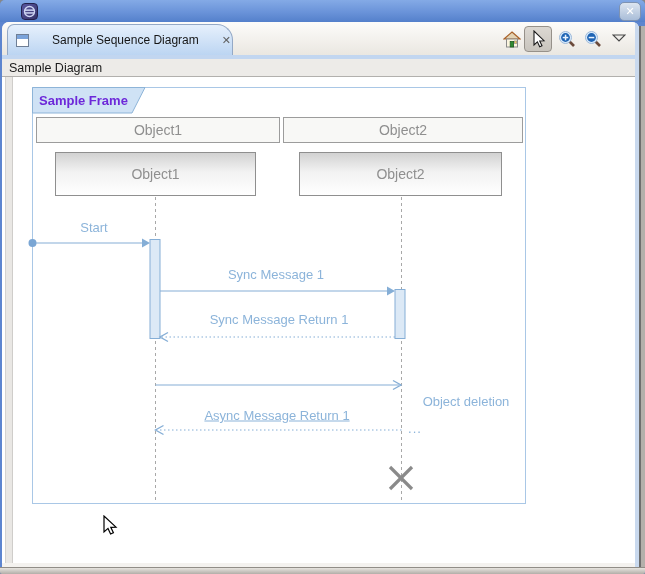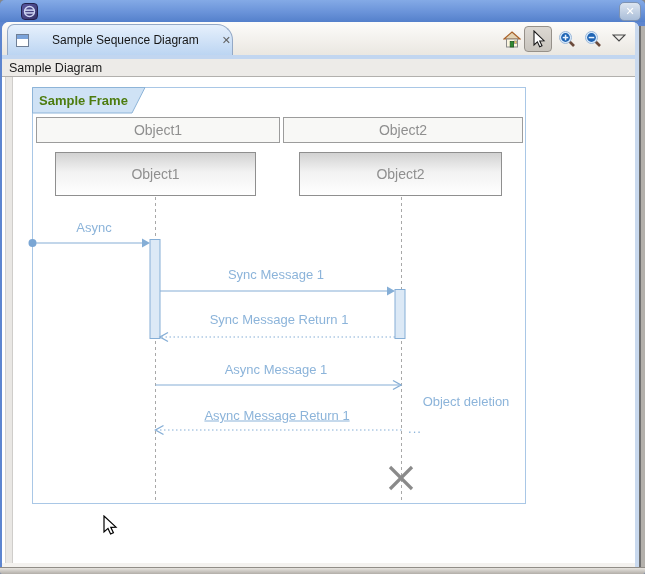--- a/index.html
+++ b/index.html
@@ -71,21 +71,21 @@
   .breadcrumb-title { font-size:12.5px; color:#1a1a1a; }
 
   
   .canvas { position:absolute; left:0; top:55px; width:633px; height:486px; background:#fff; }
   .gutter {
     position:absolute; left:3px; top:0; width:8px; height:100%;
     background:#e9e7e4; border-left:1px solid #d4d2cf; border-right:1px solid #cfcdca;
   }
 
   .frame-border { position:absolute; left:30px; top:10px; width:494px; height:417px; border:1px solid #a9c7e6; }
-  .frame-label-text { position:absolute; left:37px; top:16px; font-size:13px; font-weight:bold; color:#4d7c0f; }
+  .frame-label-text { position:absolute; left:37px; top:16px; font-size:13px; font-weight:bold; color:#6d28d9; }
 
   .col-header {
     position:absolute; top:40px; height:26px;
     background:#f8f8f6; border:1px solid #9c9c9c;
     display:flex; align-items:center; justify-content:center;
     font-size:14px; color:#8f8f8f;
   }
   .lifeline-box {
     position:absolute; top:75px; height:44px;
     background:linear-gradient(#d2d2d2,#f2f2f2 45%,#ffffff);
@@ -216,24 +216,23 @@
         <path d="M161.5,348.5 L153.5,353 L161.5,357.5" fill="none" stroke="#85aed6" stroke-width="1.4"></path>
 
         <g stroke="#8a8a8a" stroke-width="3.2">
           <line x1="388" y1="390" x2="410" y2="412"></line>
           <line x1="410" y1="390" x2="388" y2="412"></line>
         </g>
       </svg>
 
       <span class="frame-label-text">Sample Frame</span>
 
-      <span class="msg-label" style="left:92px; top:150px;">Async</span>
+      <span class="msg-label" style="left:92px; top:150px;">Start</span>
       <span class="msg-label" style="left:274px; top:197px;">Sync Message 1</span>
       <span class="msg-label" style="left:277px; top:242px;">Sync Message Return 1</span>
-      <span class="msg-label" style="left:274px; top:292px;">Async Message 1</span>
       <span class="msg-label" style="left:275px; top:338px;text-decoration:underline;">Async Message Return 1</span>
       <span class="msg-label" style="left:464px; top:324px;">Object deletion</span>
       <span class="msg-label" style="left:413px; top:351px; letter-spacing:1px;">...</span>
 
       <svg class="cursor-svg" width="16" height="22" viewBox="0 0 16 22">
         <path d="M2,1 L2,17 L6,13.4 L8.6,19 L11.4,17.7 L8.8,12.3 L14,12.1 Z" fill="#ffffff" stroke="#000000" stroke-width="1.2"></path>
       </svg>
 
     </div>
 

